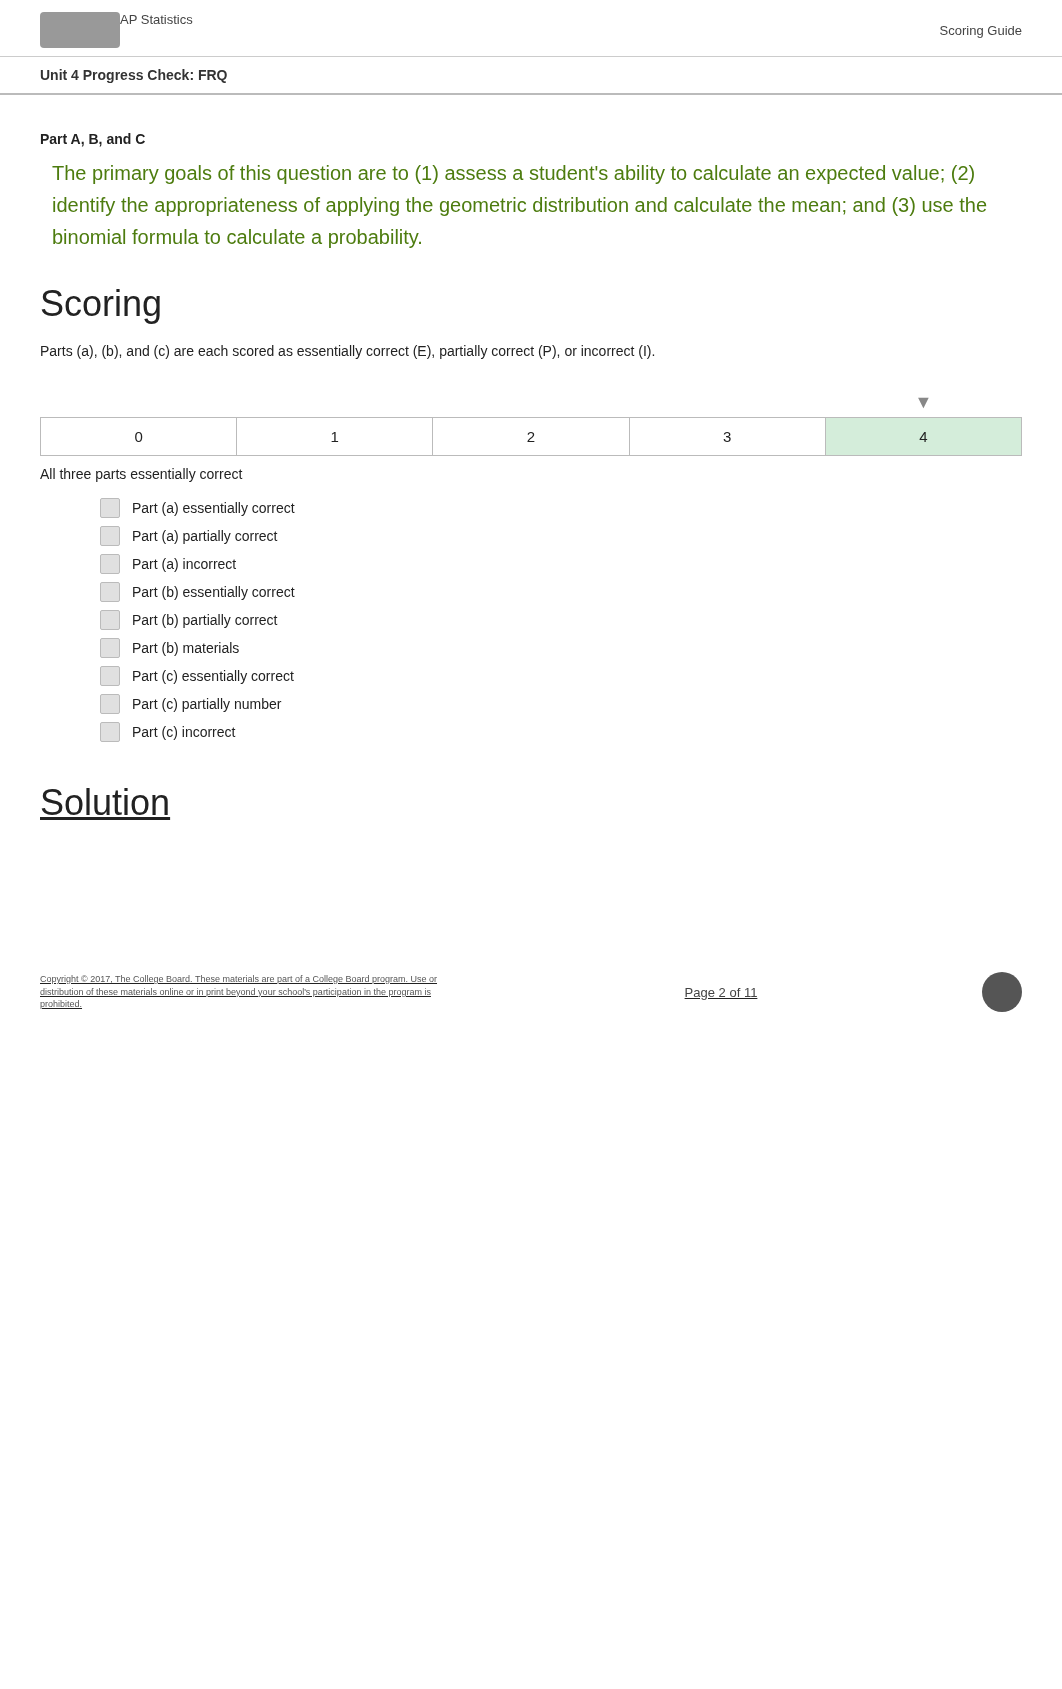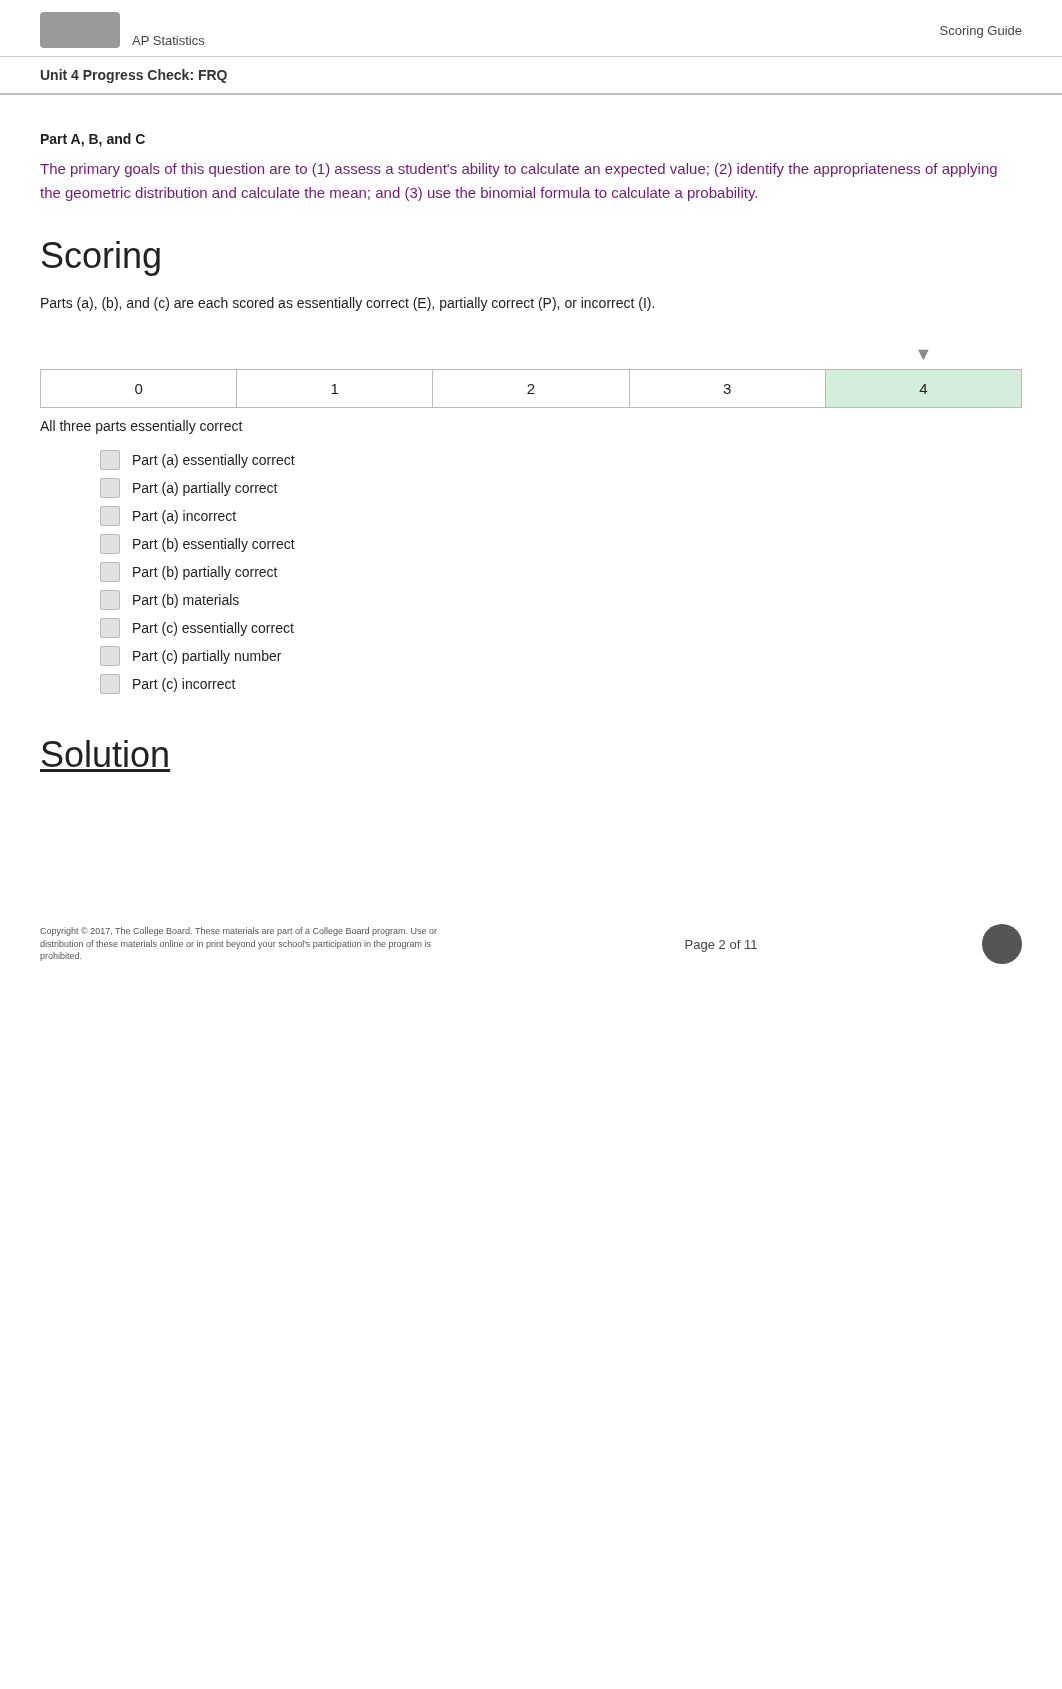--- a/index.html
+++ b/index.html
@@ -20,22 +20,21 @@
     .header {
       display: flex;
       align-items: center;
       justify-content: space-between;
       padding: 12px 40px 8px 40px;
       border-bottom: 1px solid #ccc;
     }
 
     .header-left {
       display: flex;
-      align-items: flex-end;
-      gap: 12px;
+      align-items: flex-start;
     }
 
     .logo-placeholder {
       width: 80px;
       height: 36px;
       background: #999;
       border-radius: 4px;
     }
 
     .header-subject {
@@ -61,24 +60,25 @@
     }
 
     .part-label {
       font-size: 14px;
       font-weight: bold;
       margin-top: 16px;
       margin-bottom: 10px;
     }
 
     .description-text {
-      font-size: 15px;
+      font-size: 20px;
       line-height: 1.6;
       margin-bottom: 20px;
-      color: #701a75;
+      color: #4d7c0f;
+      margin-left: 12px;
     }
 
     .section-title {
       font-size: 36px;
       font-weight: normal;
       margin-top: 30px;
       margin-bottom: 16px;
       color: #222;
     }
 
@@ -171,20 +171,21 @@
       vertical-align: middle;
     }
 
     .footer {
       margin-top: 80px;
       padding: 12px 40px;
       display: flex;
       align-items: center;
       justify-content: space-between;
       border-top: none;
+      text-decoration: underline;
     }
 
     .footer-copyright {
       font-size: 9px;
       color: #555;
       max-width: 420px;
       line-height: 1.4;
     }
 
     .footer-page {

